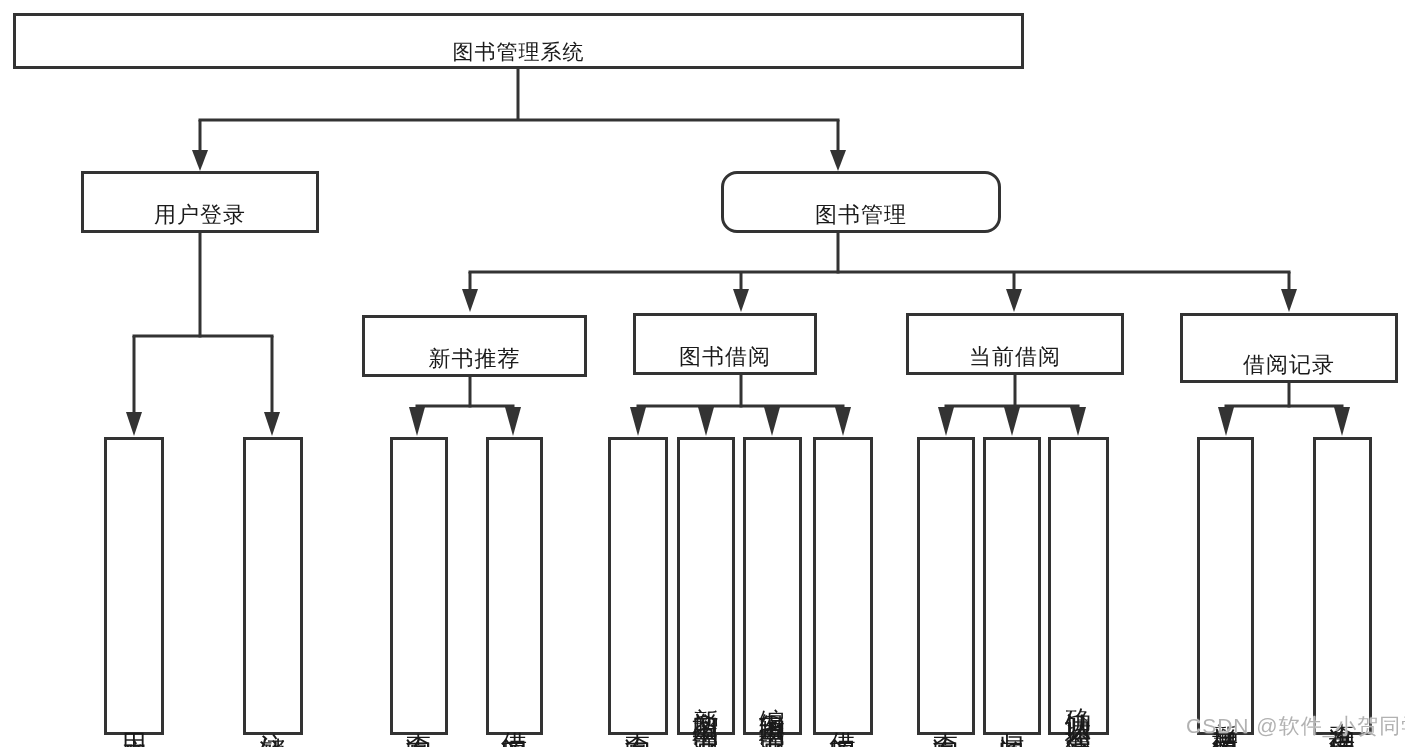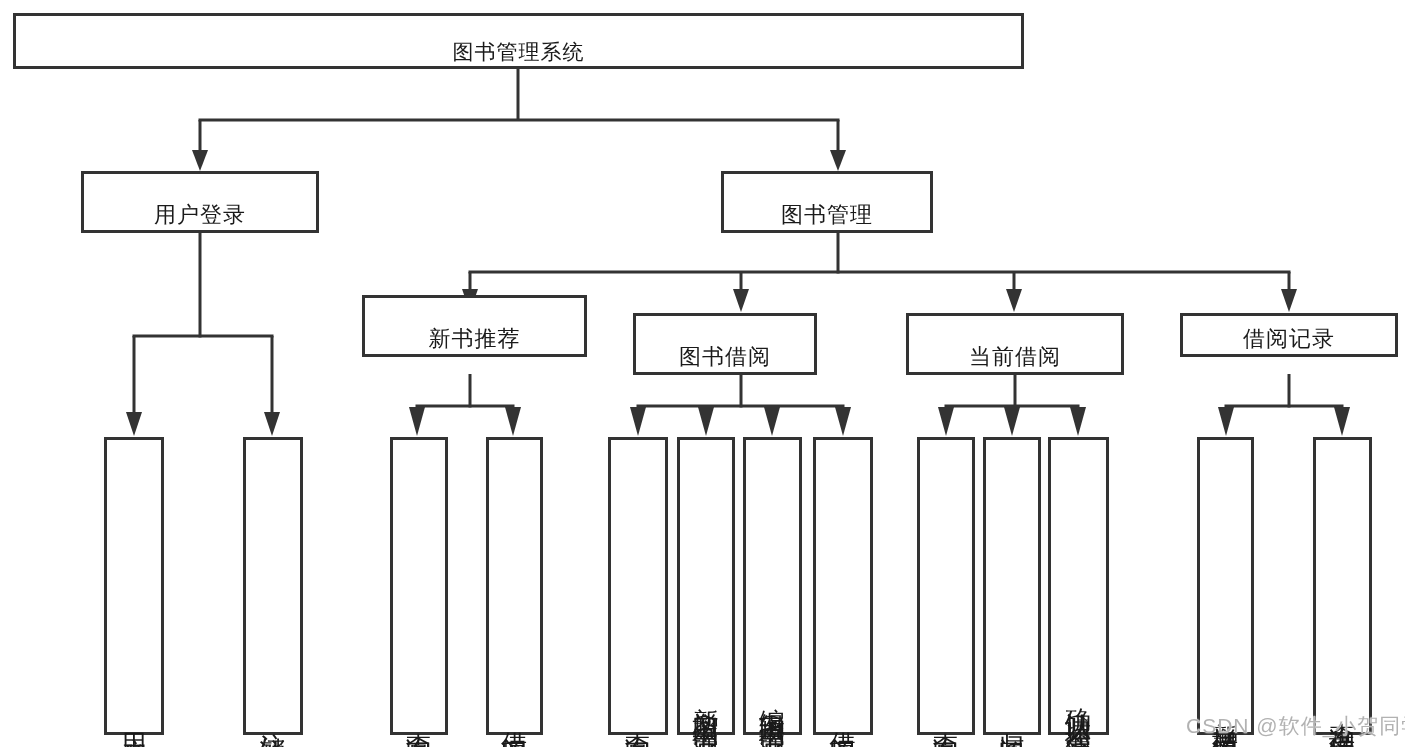--- a/index.html
+++ b/index.html
@@ -114,34 +114,34 @@
     <polygon points="1334,407 1350,407 1342,436"></polygon>
   </svg>
 
   <div class="node root h" style="left:13px; top:13px; width:1011px; height:56px;">
     <span>图书管理系统</span>
   </div>
 
   <div class="node h" style="left:81px; top:171px; width:238px; height:62px;">
     <span>用户登录</span>
   </div>
-  <div class="node h" style="left:721px; top:171px; width:212px; height:62px;">
+  <div class="node h" style="left:721px; top:171px; width:280px; height:62px;border-radius:16px;">
     <span>图书管理</span>
   </div>
 
-  <div class="node h" style="left:362px; top:295px; width:225px; height:62px;">
+  <div class="node h" style="left:362px; top:315px; width:225px; height:62px;">
     <span>新书推荐</span>
   </div>
   <div class="node h" style="left:633px; top:313px; width:184px; height:62px;">
     <span>图书借阅</span>
   </div>
   <div class="node h" style="left:906px; top:313px; width:218px; height:62px;">
     <span>当前借阅</span>
   </div>
-  <div class="node h" style="left:1180px; top:313px; width:218px; height:44px;">
+  <div class="node h" style="left:1180px; top:313px; width:218px; height:70px;">
     <span>借阅记录</span>
   </div>
 
   <div class="node leaf" style="left:104px; top:437px; width:60px; height:298px;">
     <span class="vtext">用户登录</span>
   </div>
   <div class="node leaf" style="left:243px; top:437px; width:60px; height:298px;">
     <span class="vtext">注销登录</span>
   </div>
 

